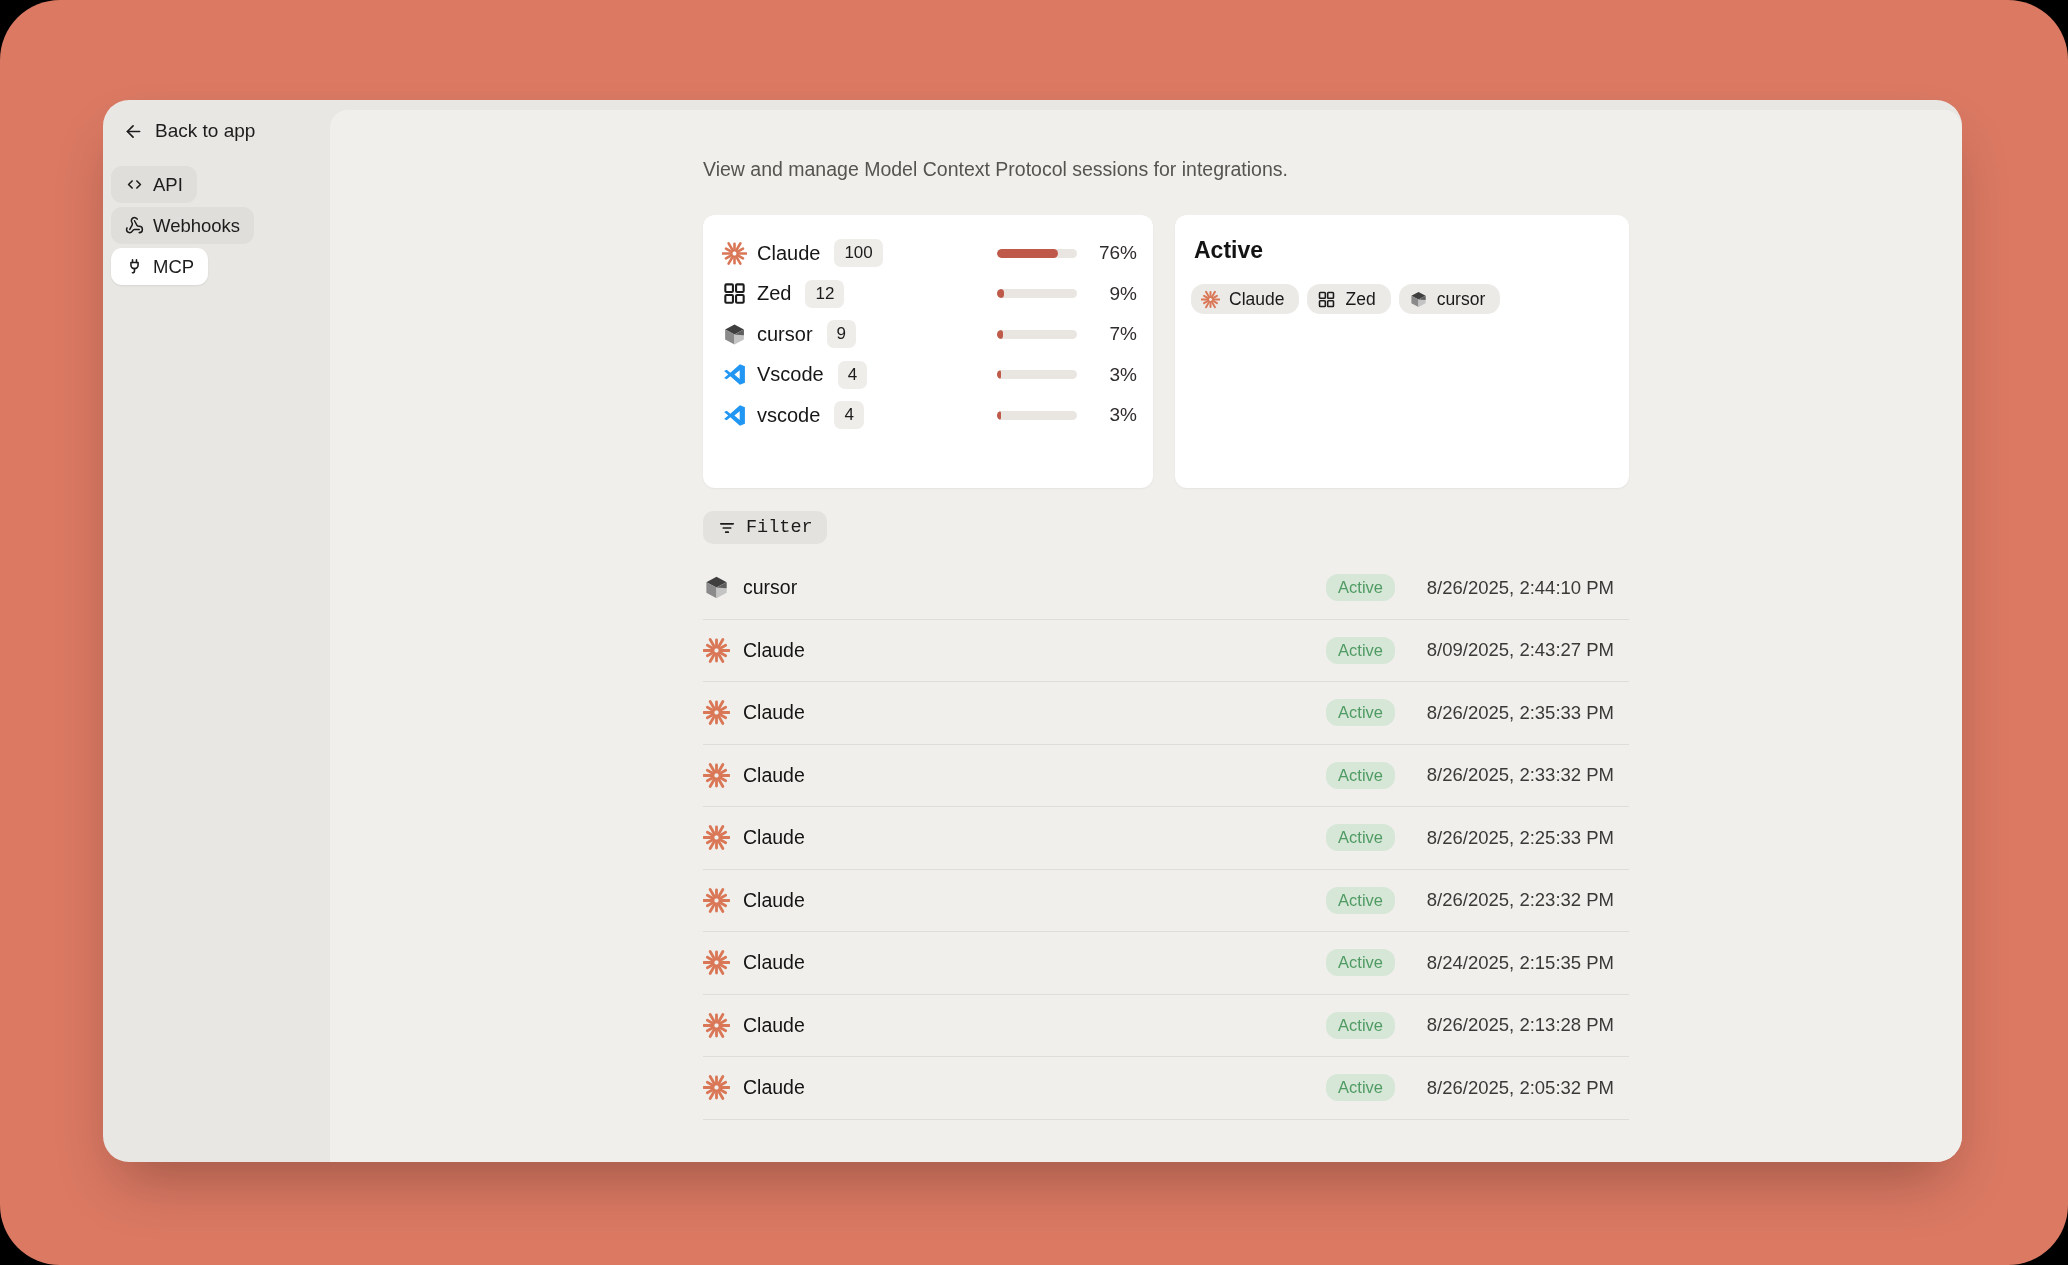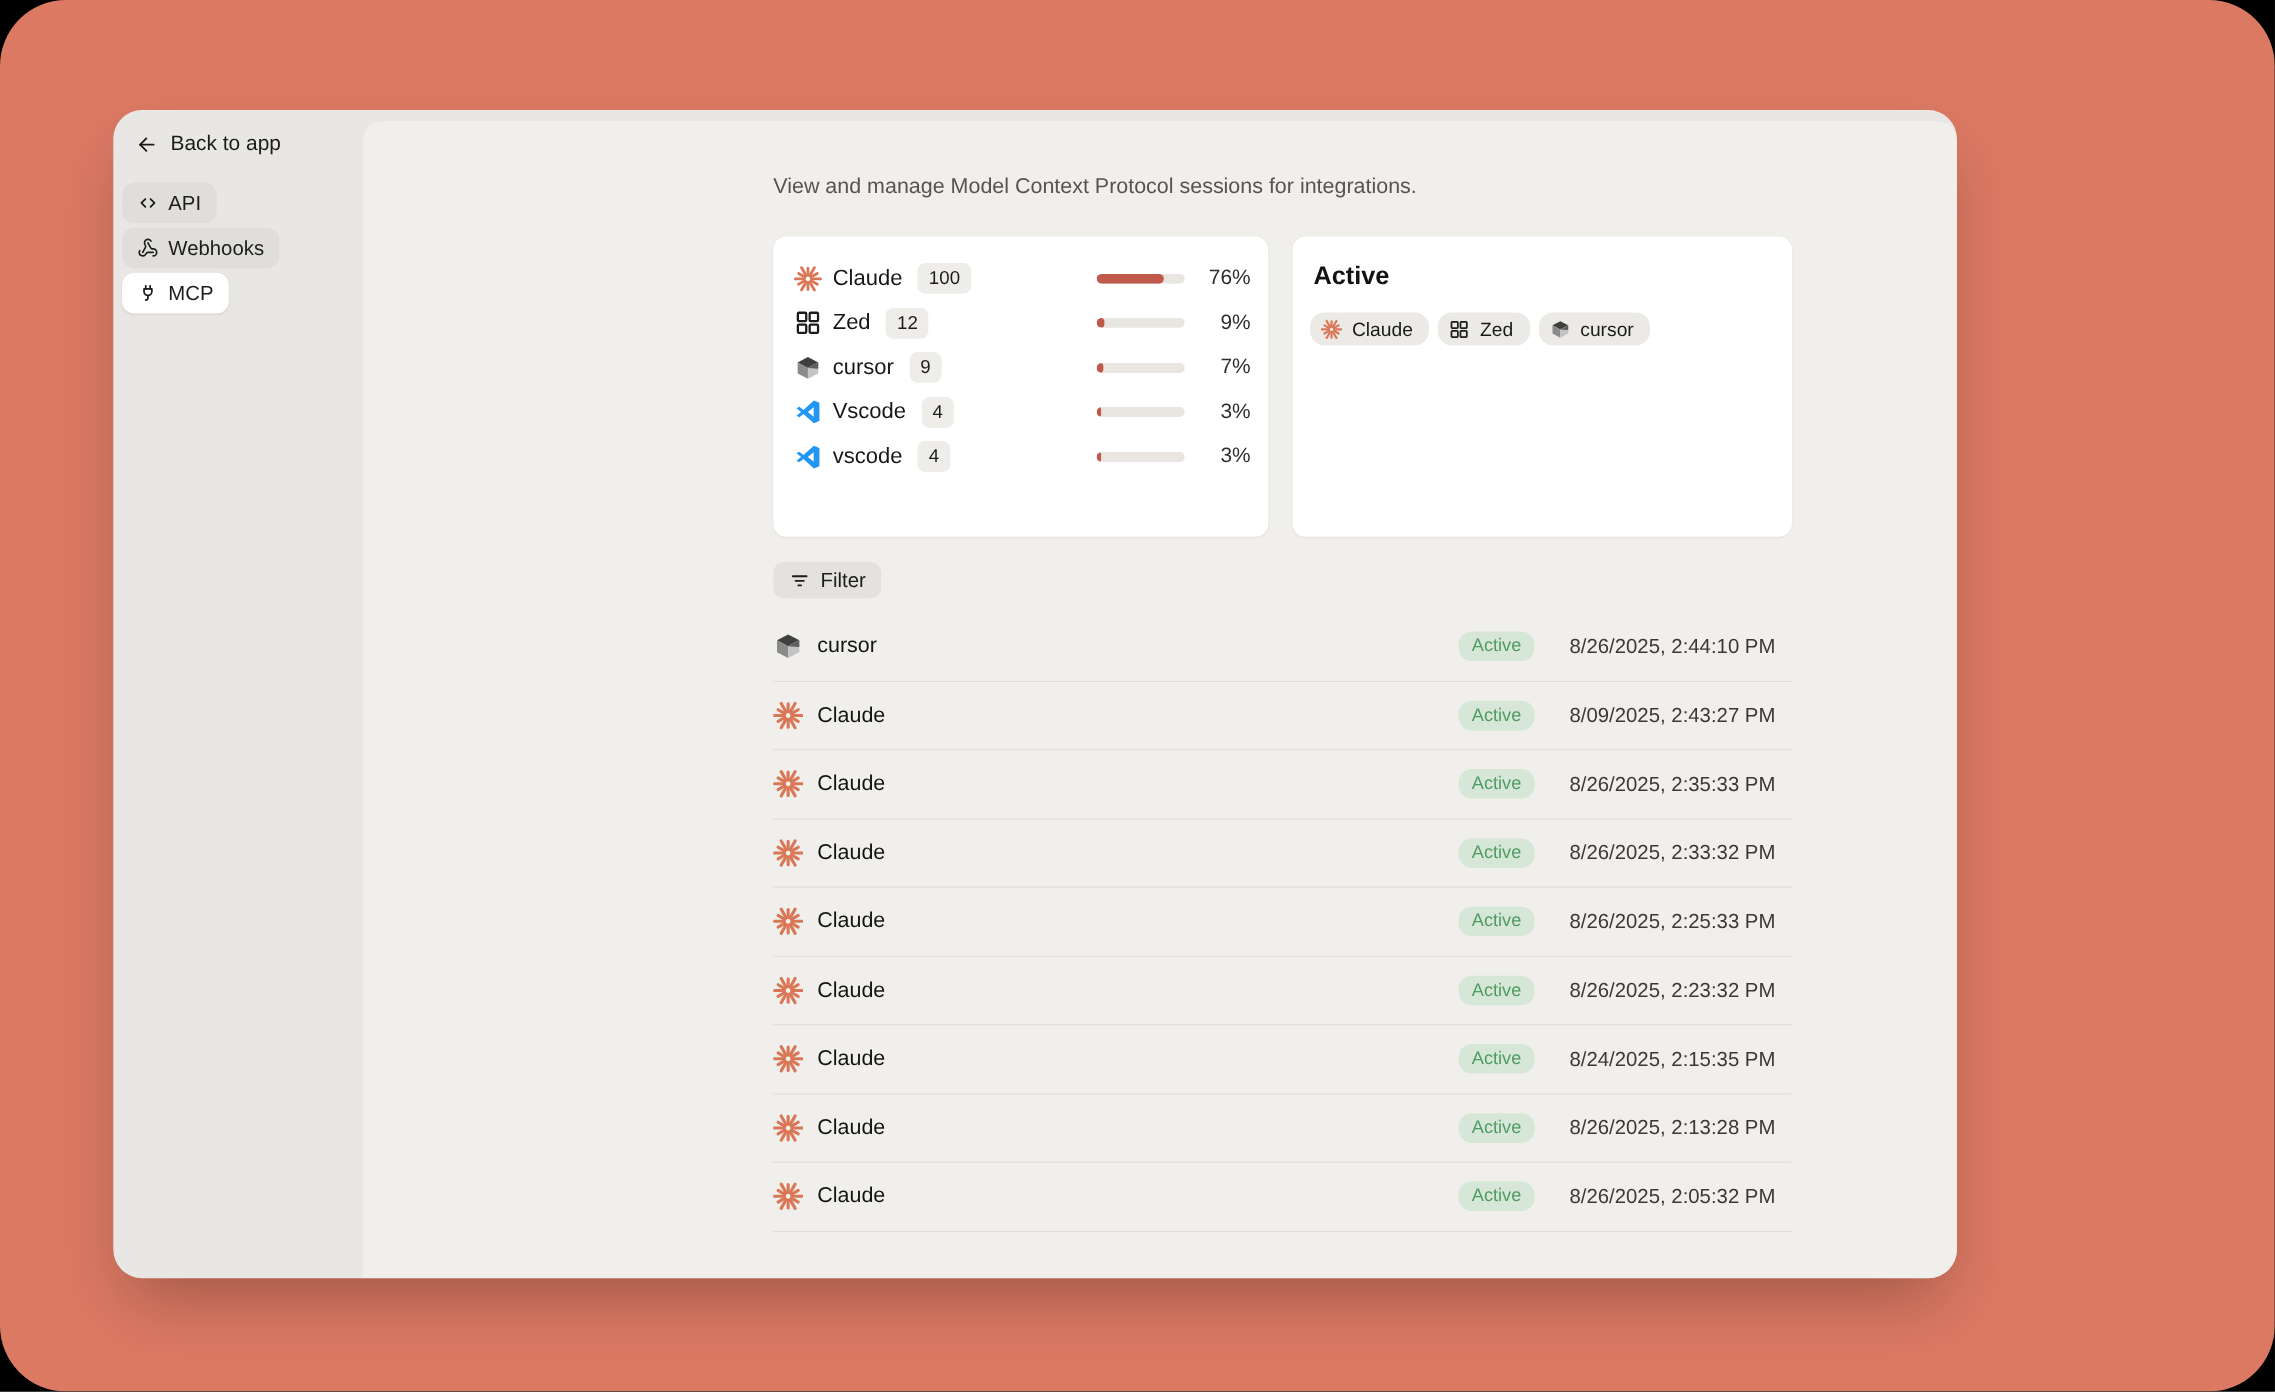--- a/index.html
+++ b/index.html
@@ -3,21 +3,21 @@
 <meta charset="utf-8">
 <style>
   * { box-sizing: border-box; }
   html,body { margin:0; padding:0; background:#000; }
   .canvas {
     position:relative; width:2068px; height:1265px;
     background:#DB7963; border-radius:60px; overflow:hidden;
     font-family:"Liberation Sans", sans-serif; color:#161616;
   }
   .window {
-    position:absolute; left:103px; top:100px; width:1676px; height:1062px;
+    position:absolute; left:103px; top:100px; width:1859px; height:1062px;
     background:#E9E7E4; border-radius:26px; overflow:hidden; display:flex;
     box-shadow: 0 30px 60px -15px rgba(0,0,0,.28);
   }
   
   .sidebar { width:227px; flex:0 0 227px; padding:16px 8px; }
   .back-row {
     display:flex; align-items:center; gap:11px;
     margin:4px 0 24px 12px; font-size:19px; color:#1c1c1c; cursor:pointer;
   }
   .nav-item {
@@ -58,21 +58,21 @@
   .chips-row { display:flex; gap:8px; }
   .chip {
     display:inline-flex; align-items:center; gap:9px;
     background:#ECEAE7; border-radius:13px; height:30px; padding:0 15px 0 10px;
     font-size:17.5px; font-weight:500; color:#1a1a1a;
   }
   
   .filter-btn {
     margin-top:23px; display:inline-flex; align-items:center; gap:9px;
     background:#E4E2DE; border-radius:10px; height:33px; padding:0 14px;
-    font-size:18.5px; color:#1c1c1c; cursor:pointer;
+    font-size:18.5px; color:#1c1c1c; cursor:pointer;font-family:Liberation Mono, monospace;
   }
   .session-list { margin-top:13px; }
   .session-row {
     display:flex; align-items:center; height:62.5px;
     border-bottom:1.5px solid #DFDDD9; padding:0 15px 0 0; cursor:pointer;
   }
   .session-name { margin-left:13px; font-size:19.5px; font-weight:500; color:#141414; }
   .status-badge {
     margin-left:auto; background:#D6E7D7; color:#4F9B63;
     font-size:16.5px; border-radius:12px; padding:4px 12px;

